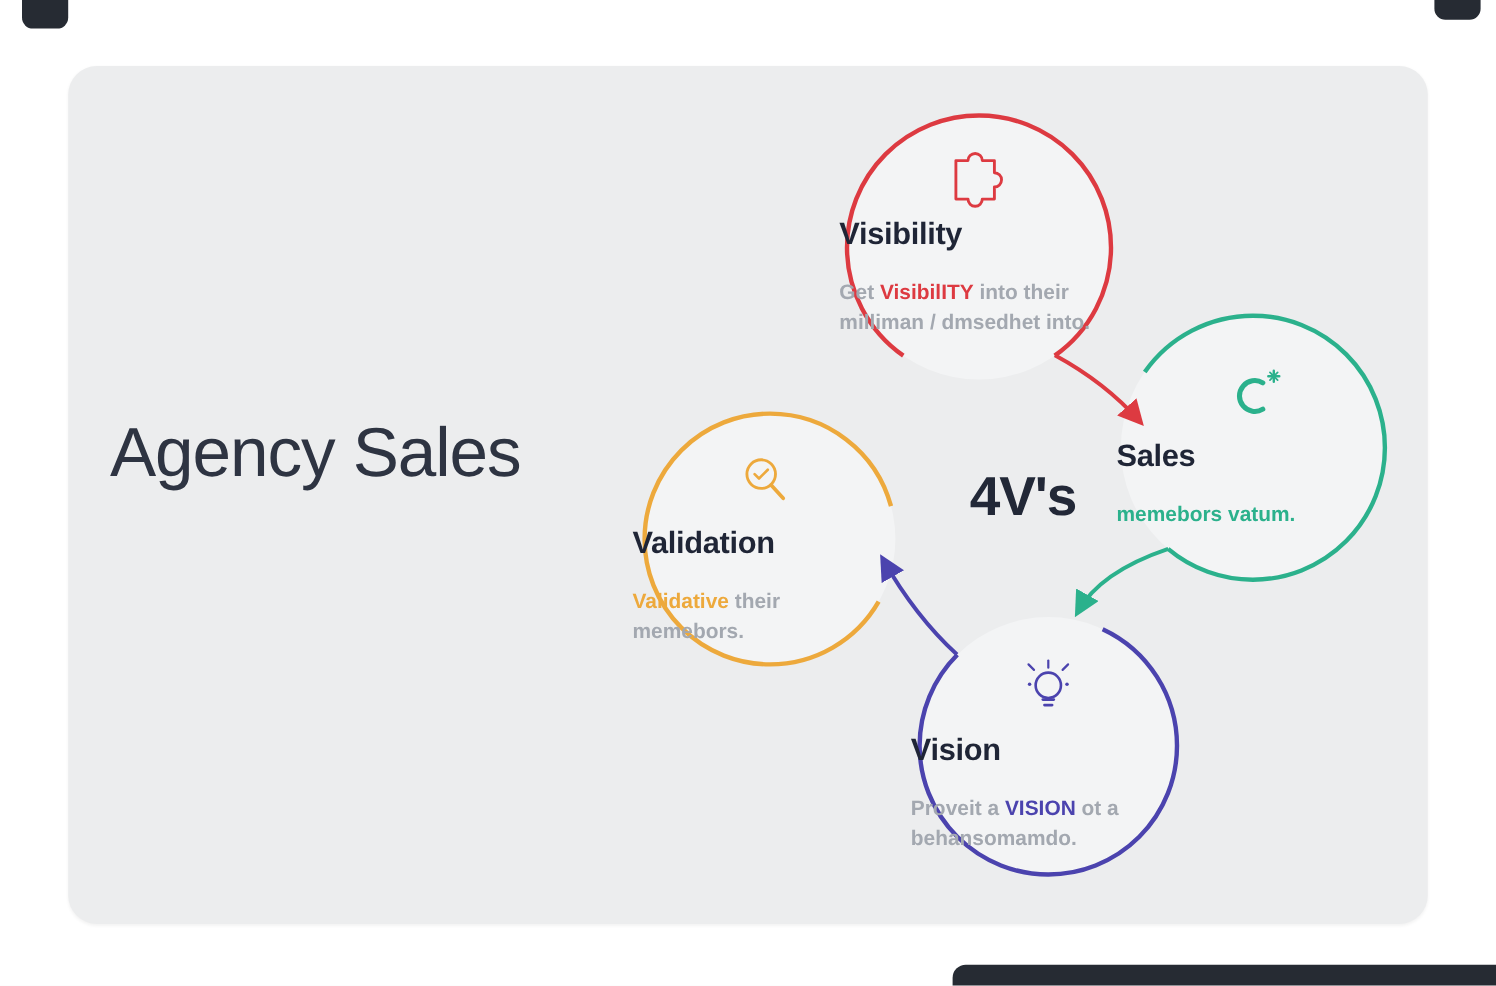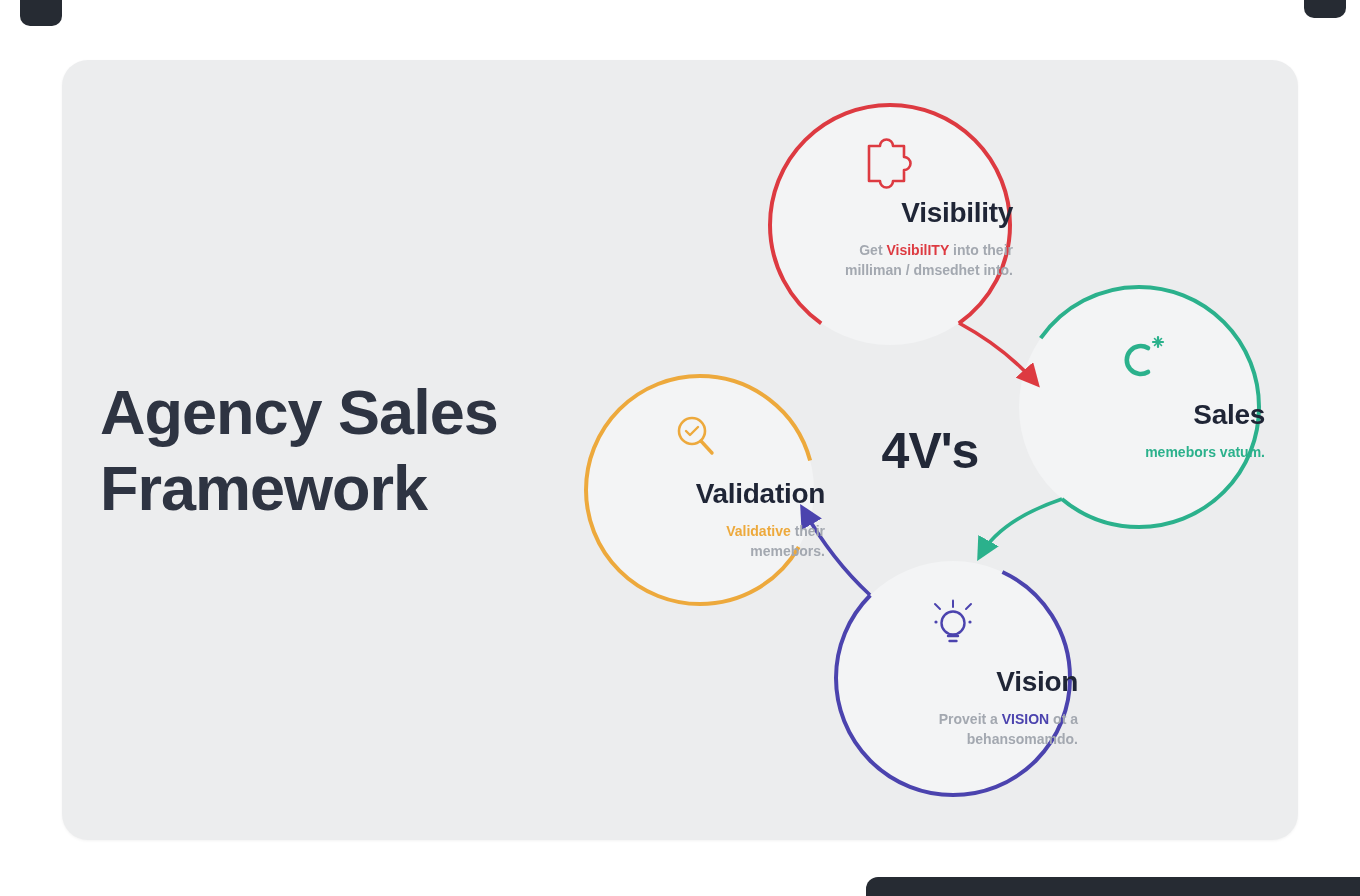--- a/index.html
+++ b/index.html
@@ -10,50 +10,49 @@
   
   .deco { position:absolute; background:#262b33; }
   .deco-tl { left:20px;  top:-16px; width:42px;  height:42px; border-radius:10px; }
   .deco-tr { left:1304px; top:-20px; width:42px; height:38px; border-radius:10px; }
   .deco-bottom { left:866px; top:877px; width:500px; height:40px; border-radius:12px 0 0 0; }
 
   .card { position:absolute; left:62px; top:60px; width:1236px; height:780px;
           background:#ecedee; border-radius:26px; box-shadow:0 1px 3px rgba(0,0,0,.05); }
 
   .title { position:absolute; left:100px; top:374px; font-size:63px; line-height:76px;
-           font-weight:700; color:#2e3442; letter-spacing:-1px; }
+           font-weight:400; color:#2e3442; letter-spacing:-1px; }
 
   .diagram-svg { position:absolute; left:0; top:0; width:1360px; height:896px; }
 
   .center-label { position:absolute; left:930px; top:451px; transform:translate(-50%,-50%);
                   font-size:50px; font-weight:800; color:#222837; letter-spacing:-1px; }
 
-  .node { position:absolute; transform:translateX(-50%); text-align:right; width:250px; }
+  .node { position:absolute; transform:translateX(-50%); text-align:left; width:250px; }
   .node-title { font-size:28px; font-weight:800; color:#1f2536; letter-spacing:-0.3px; }
-  .node-desc  { margin-top:12px; font-size:14px; line-height:1.4; color:#a3a8b0; font-weight:600; }
+  .node-desc  { margin-top:25px; font-size:19px; line-height:1.4; color:#a3a8b0; font-weight:600; }
   .hl { font-weight:700; }
   .hl-red    { color:#dd3a41; }
   .hl-teal   { color:#2bb18c; }
   .hl-purple { color:#4b43ae; }
   .hl-orange { color:#eda93c; }
 </style>
 </head>
 <body>
 
 <div class="stage">
 
   <div class="deco deco-tl"></div>
   <div class="deco deco-tr"></div>
   <div class="deco deco-bottom"></div>
 
   <div class="card"></div>
 
   <h1 class="title">
     <span>Agency Sales</span><br>
-    <span>Framework</span>
   </h1>
 
   <svg class="diagram-svg" viewBox="0 0 1360 896">
     <defs>
       <marker id="ah-red" viewBox="0 0 10 10" refX="7.5" refY="5" markerWidth="6.5" markerHeight="6.5" orient="auto">
         <path d="M0 0 L10 5 L0 10 z" fill="#dd3a41"></path>
       </marker>
       <marker id="ah-teal" viewBox="0 0 10 10" refX="7.5" refY="5" markerWidth="6.5" markerHeight="6.5" orient="auto">
         <path d="M0 0 L10 5 L0 10 z" fill="#2bb18c"></path>
       </marker>

